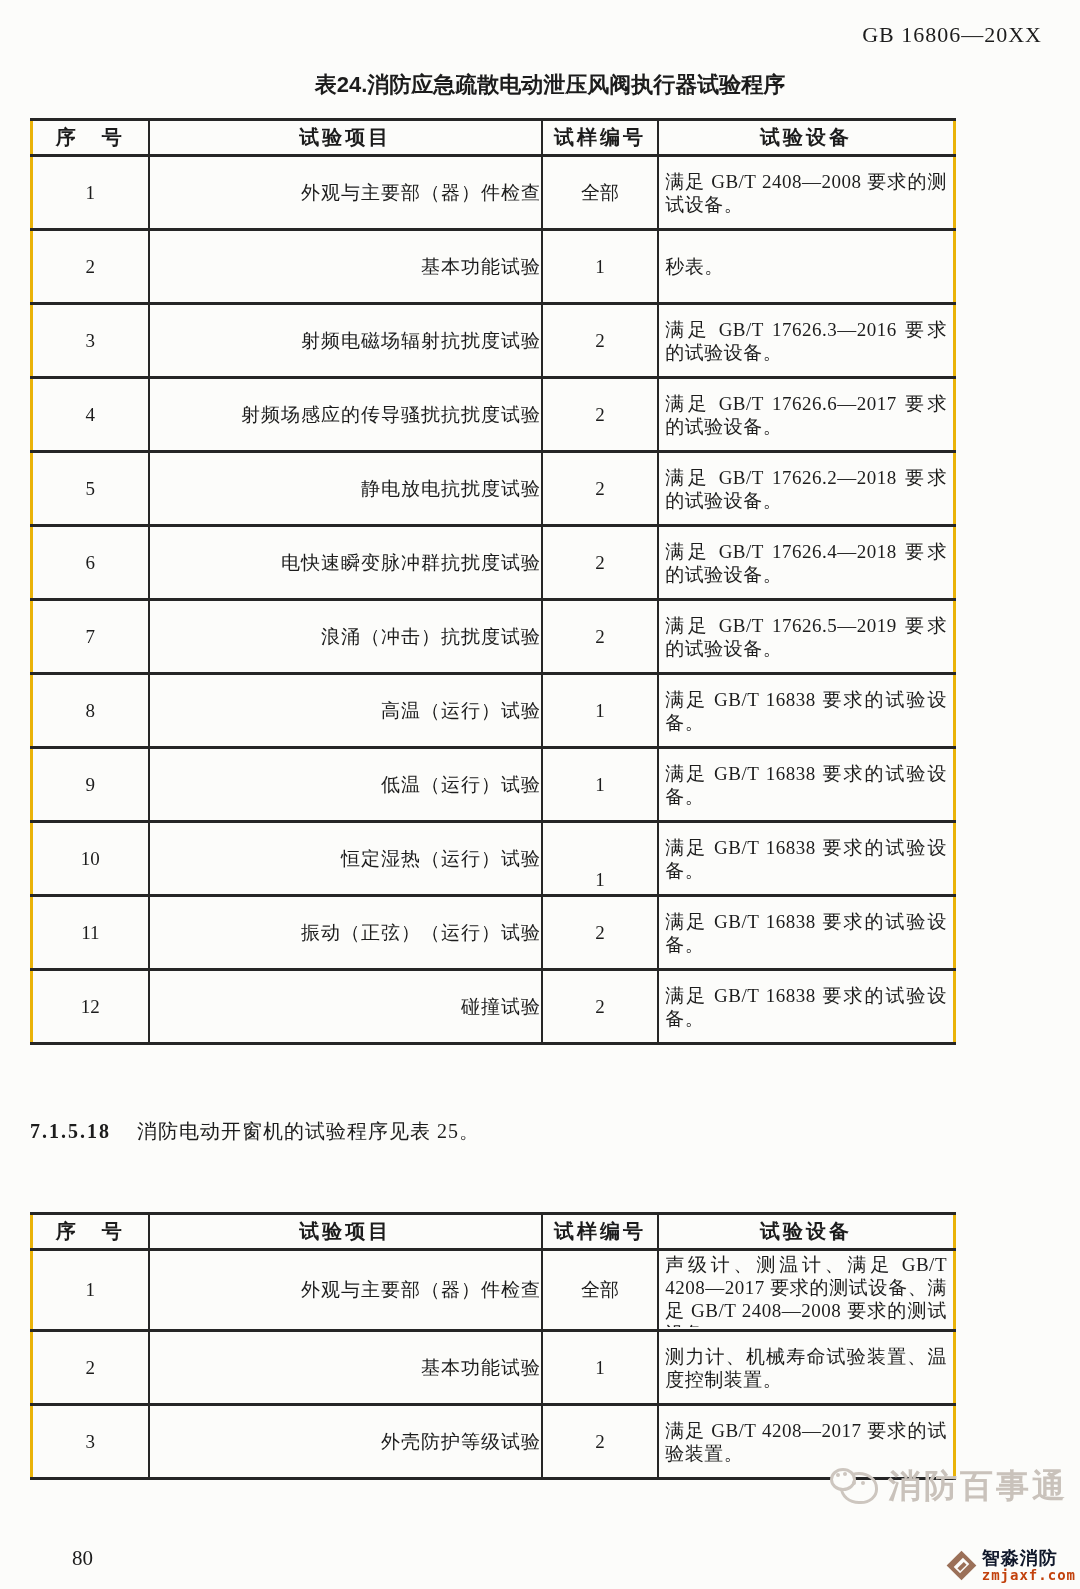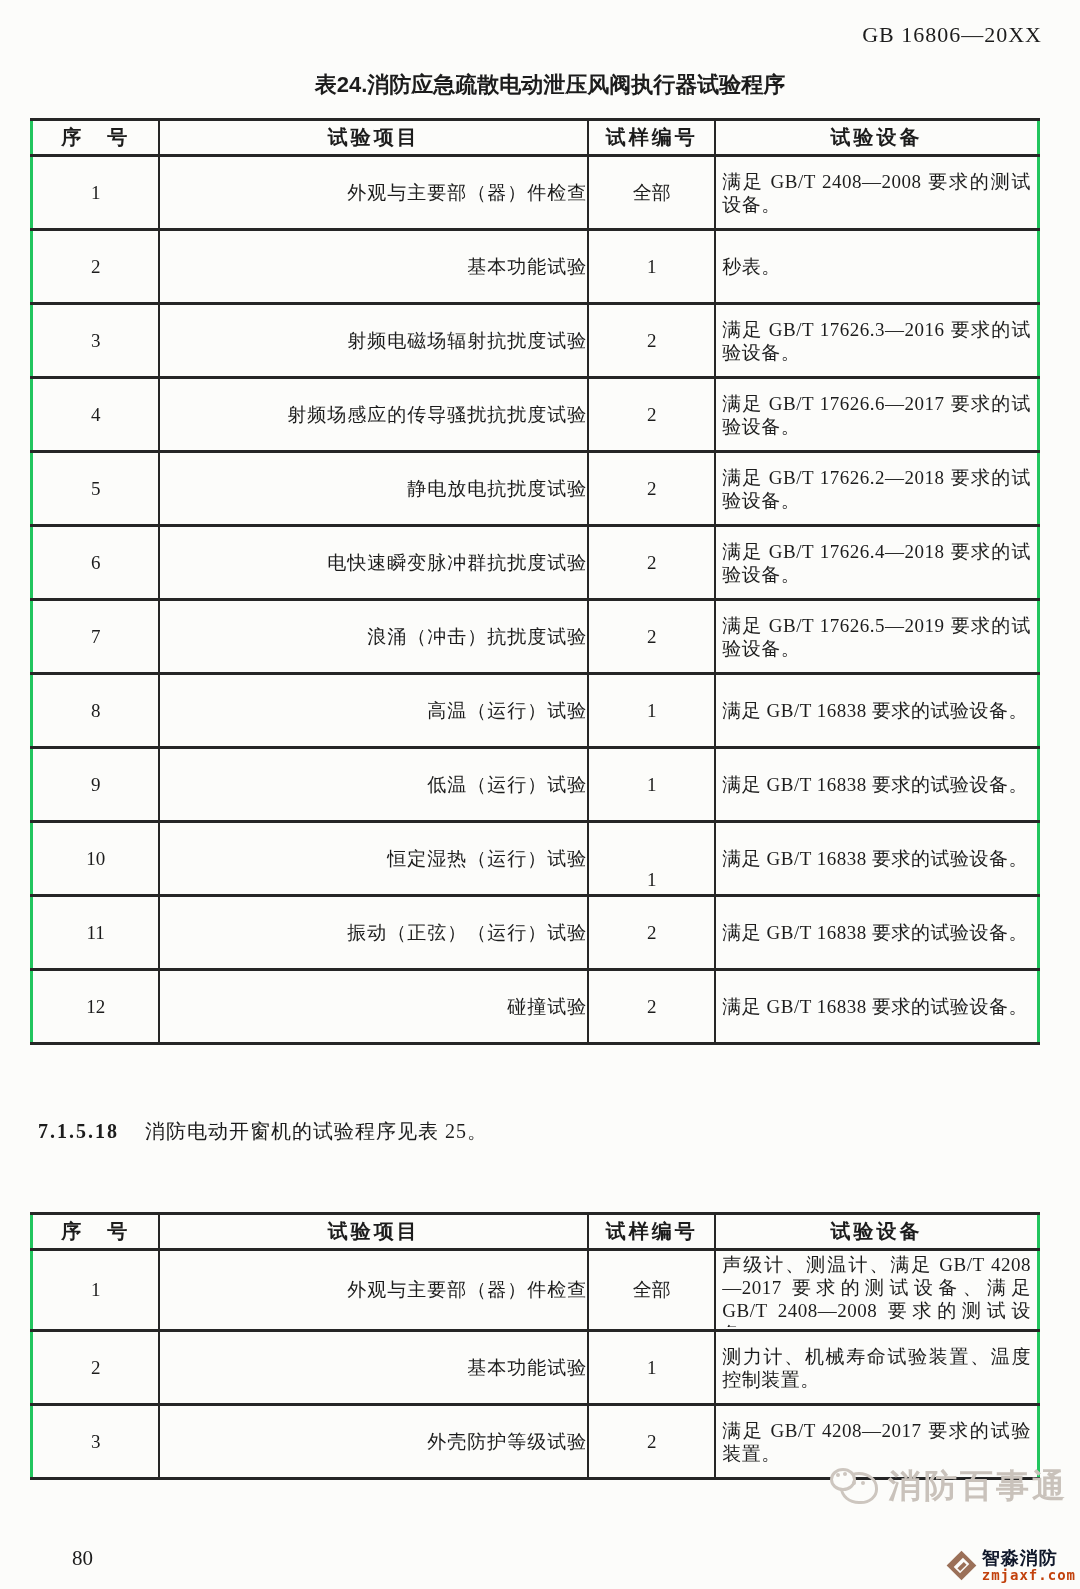--- a/index.html
+++ b/index.html
@@ -21,23 +21,23 @@
     position:absolute;left:0;width:100%;
     text-align:center;
     font-family:"Liberation Sans","DejaVu Sans",sans-serif;
     font-weight:bold;font-size:22px;
   }
   #title24{top:70px;}
   #title25{top:1160px;}
 
   table.std{
     position:absolute;left:30px;
-    width:1010px;
+    width:926px;
     border-collapse:collapse;table-layout:fixed;
-    border:3px solid #22c55e;
+    border:3px solid #eab308;
   }
   #table24{top:118px;}
   #table25{top:1212px;}
   .std th,.std td{
     border:2px solid #262626;
     border-top-width:3px;border-bottom-width:3px;
     padding:0;
   }
   .std thead tr{height:36px;}
   .std thead th{
@@ -57,21 +57,21 @@
     text-align:right;font-size:19px;vertical-align:middle;
     letter-spacing:1px;
   }
   td.cell-equipment{vertical-align:middle;padding:2px 6px;}
   td.cell-equipment .eq{
     font-size:19px;line-height:23px;
     text-align:justify;letter-spacing:0.5px;
     max-height:74px;overflow:hidden;
   }
   .section-para{
-    position:absolute;left:38px;top:1118px;
+    position:absolute;left:30px;top:1118px;
     font-size:20px;letter-spacing:1px;
   }
   .section-para .sec-num{font-weight:bold;margin-right:26px;letter-spacing:2px;}
   .page-number{
     position:absolute;left:72px;top:1546px;
     font-size:21px;
   }
   
   .watermark{
     position:absolute;right:32px;top:1464px;

